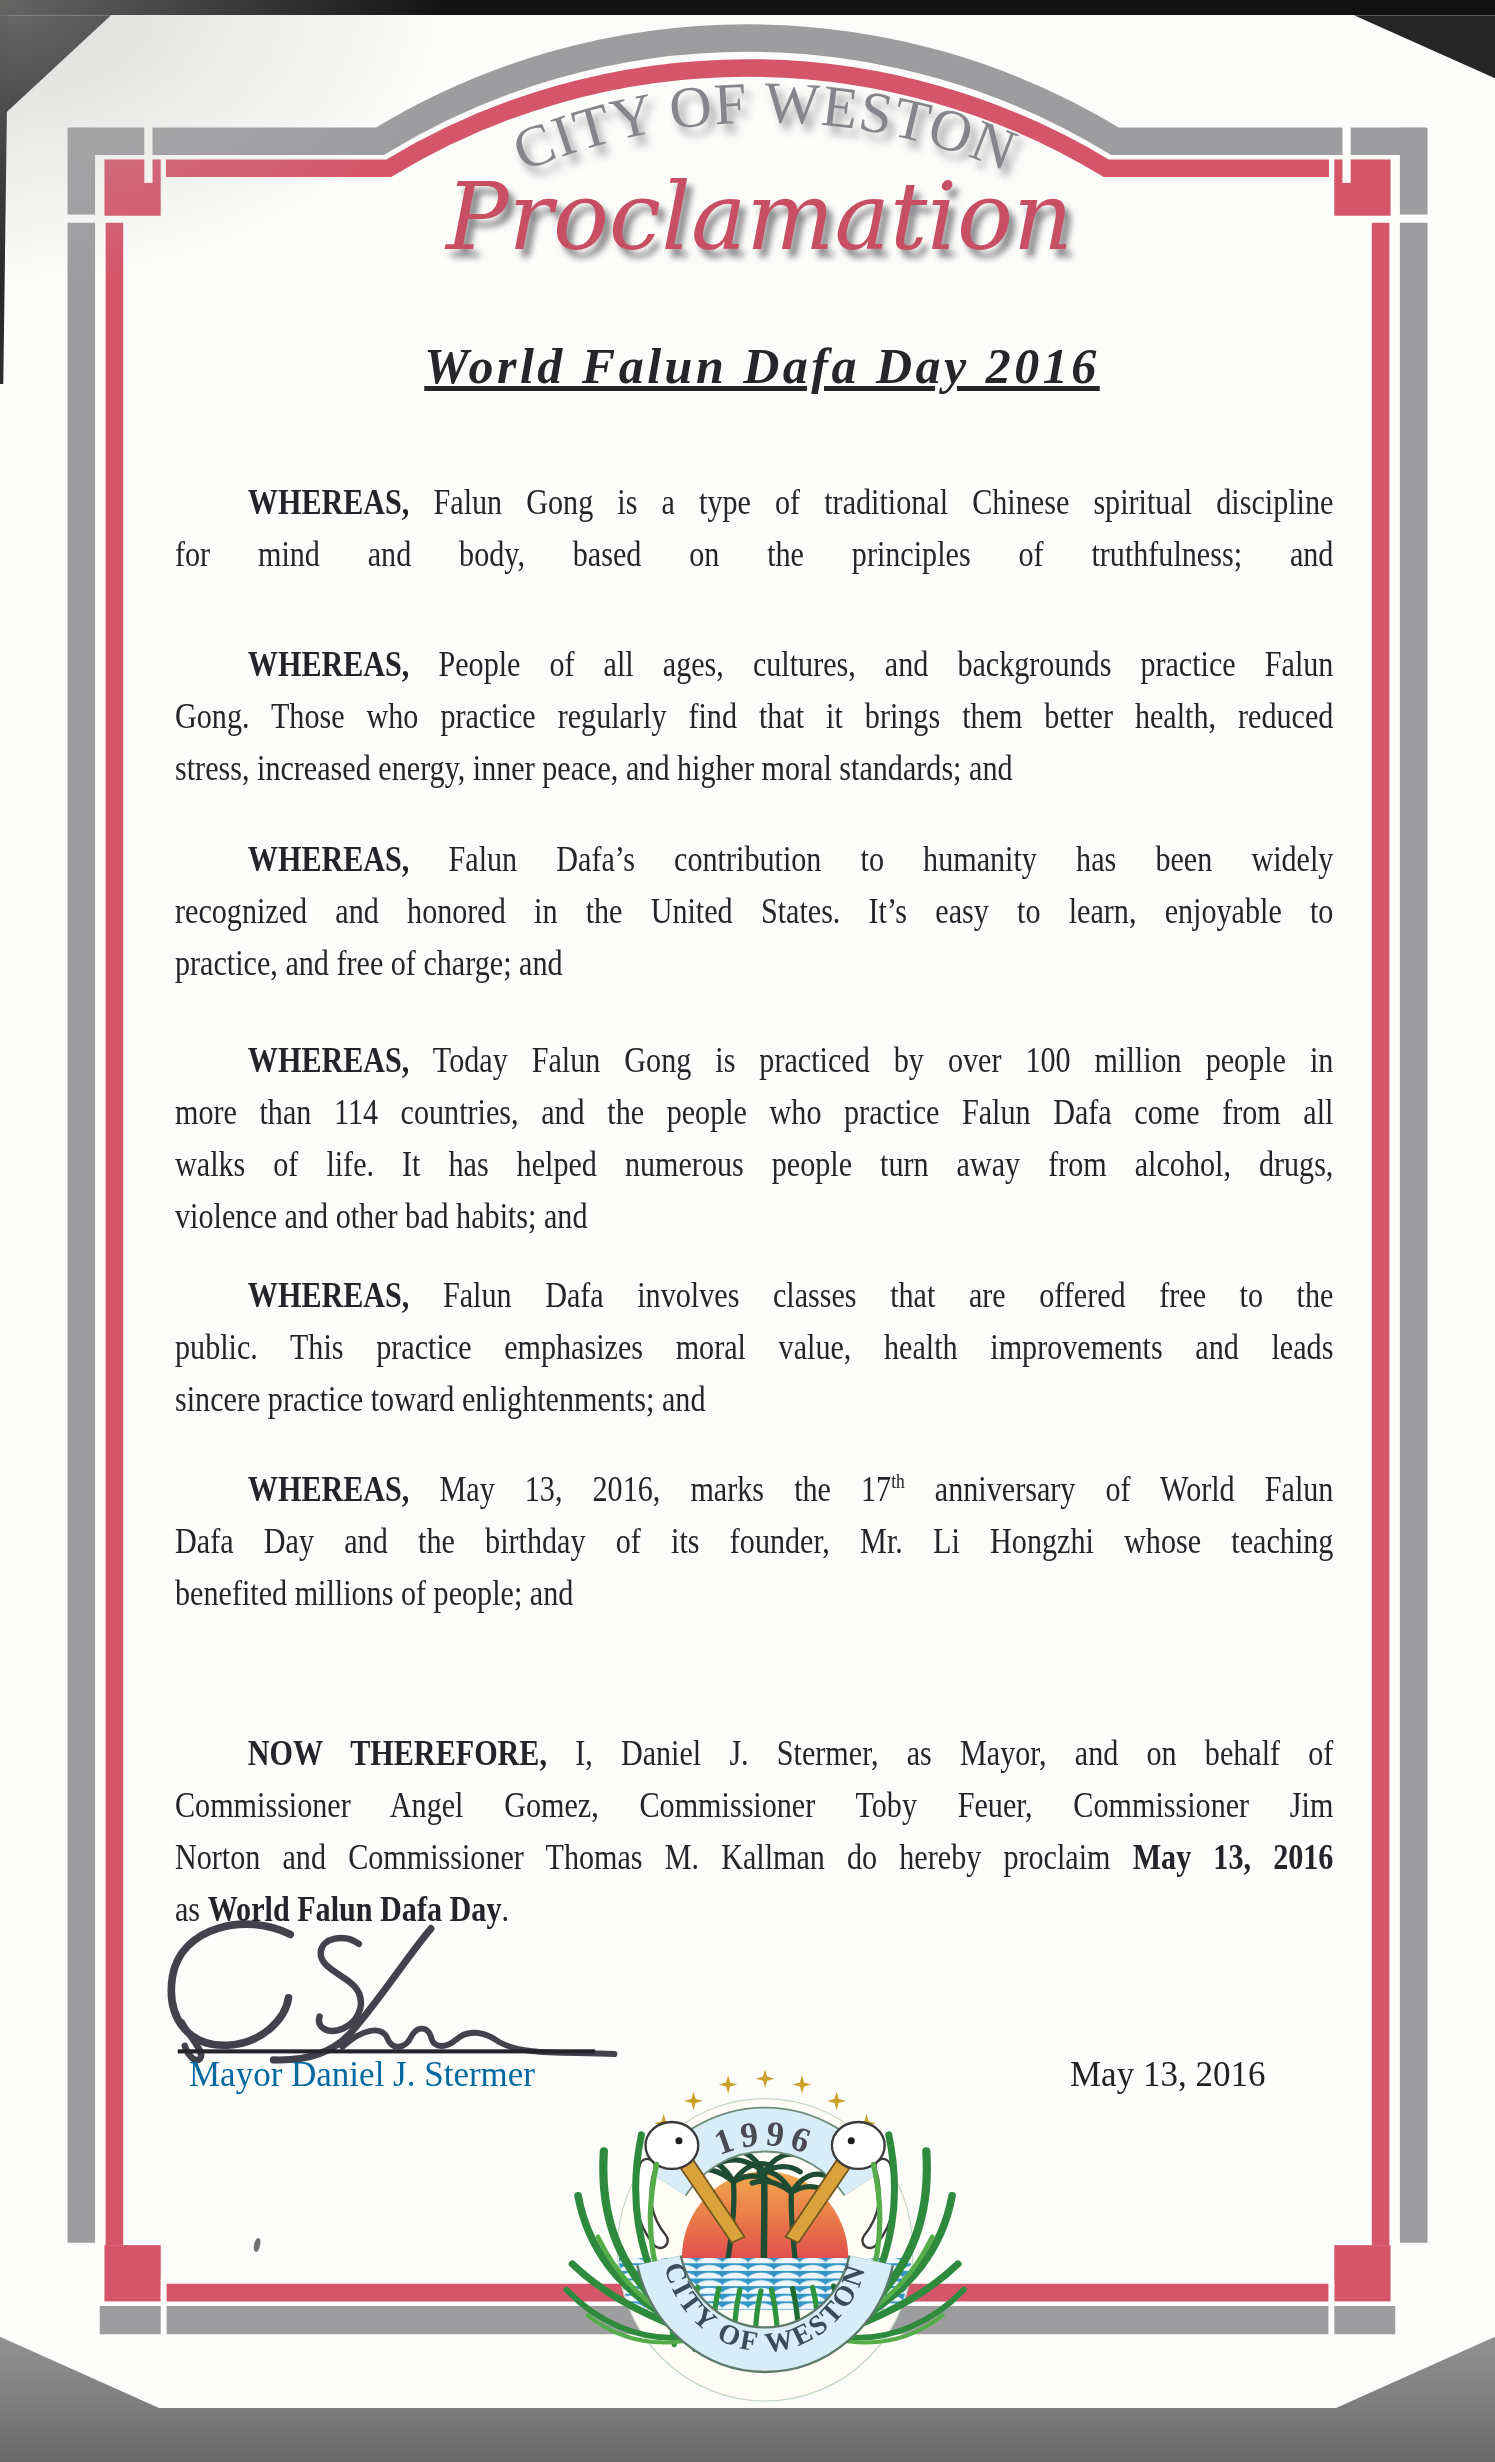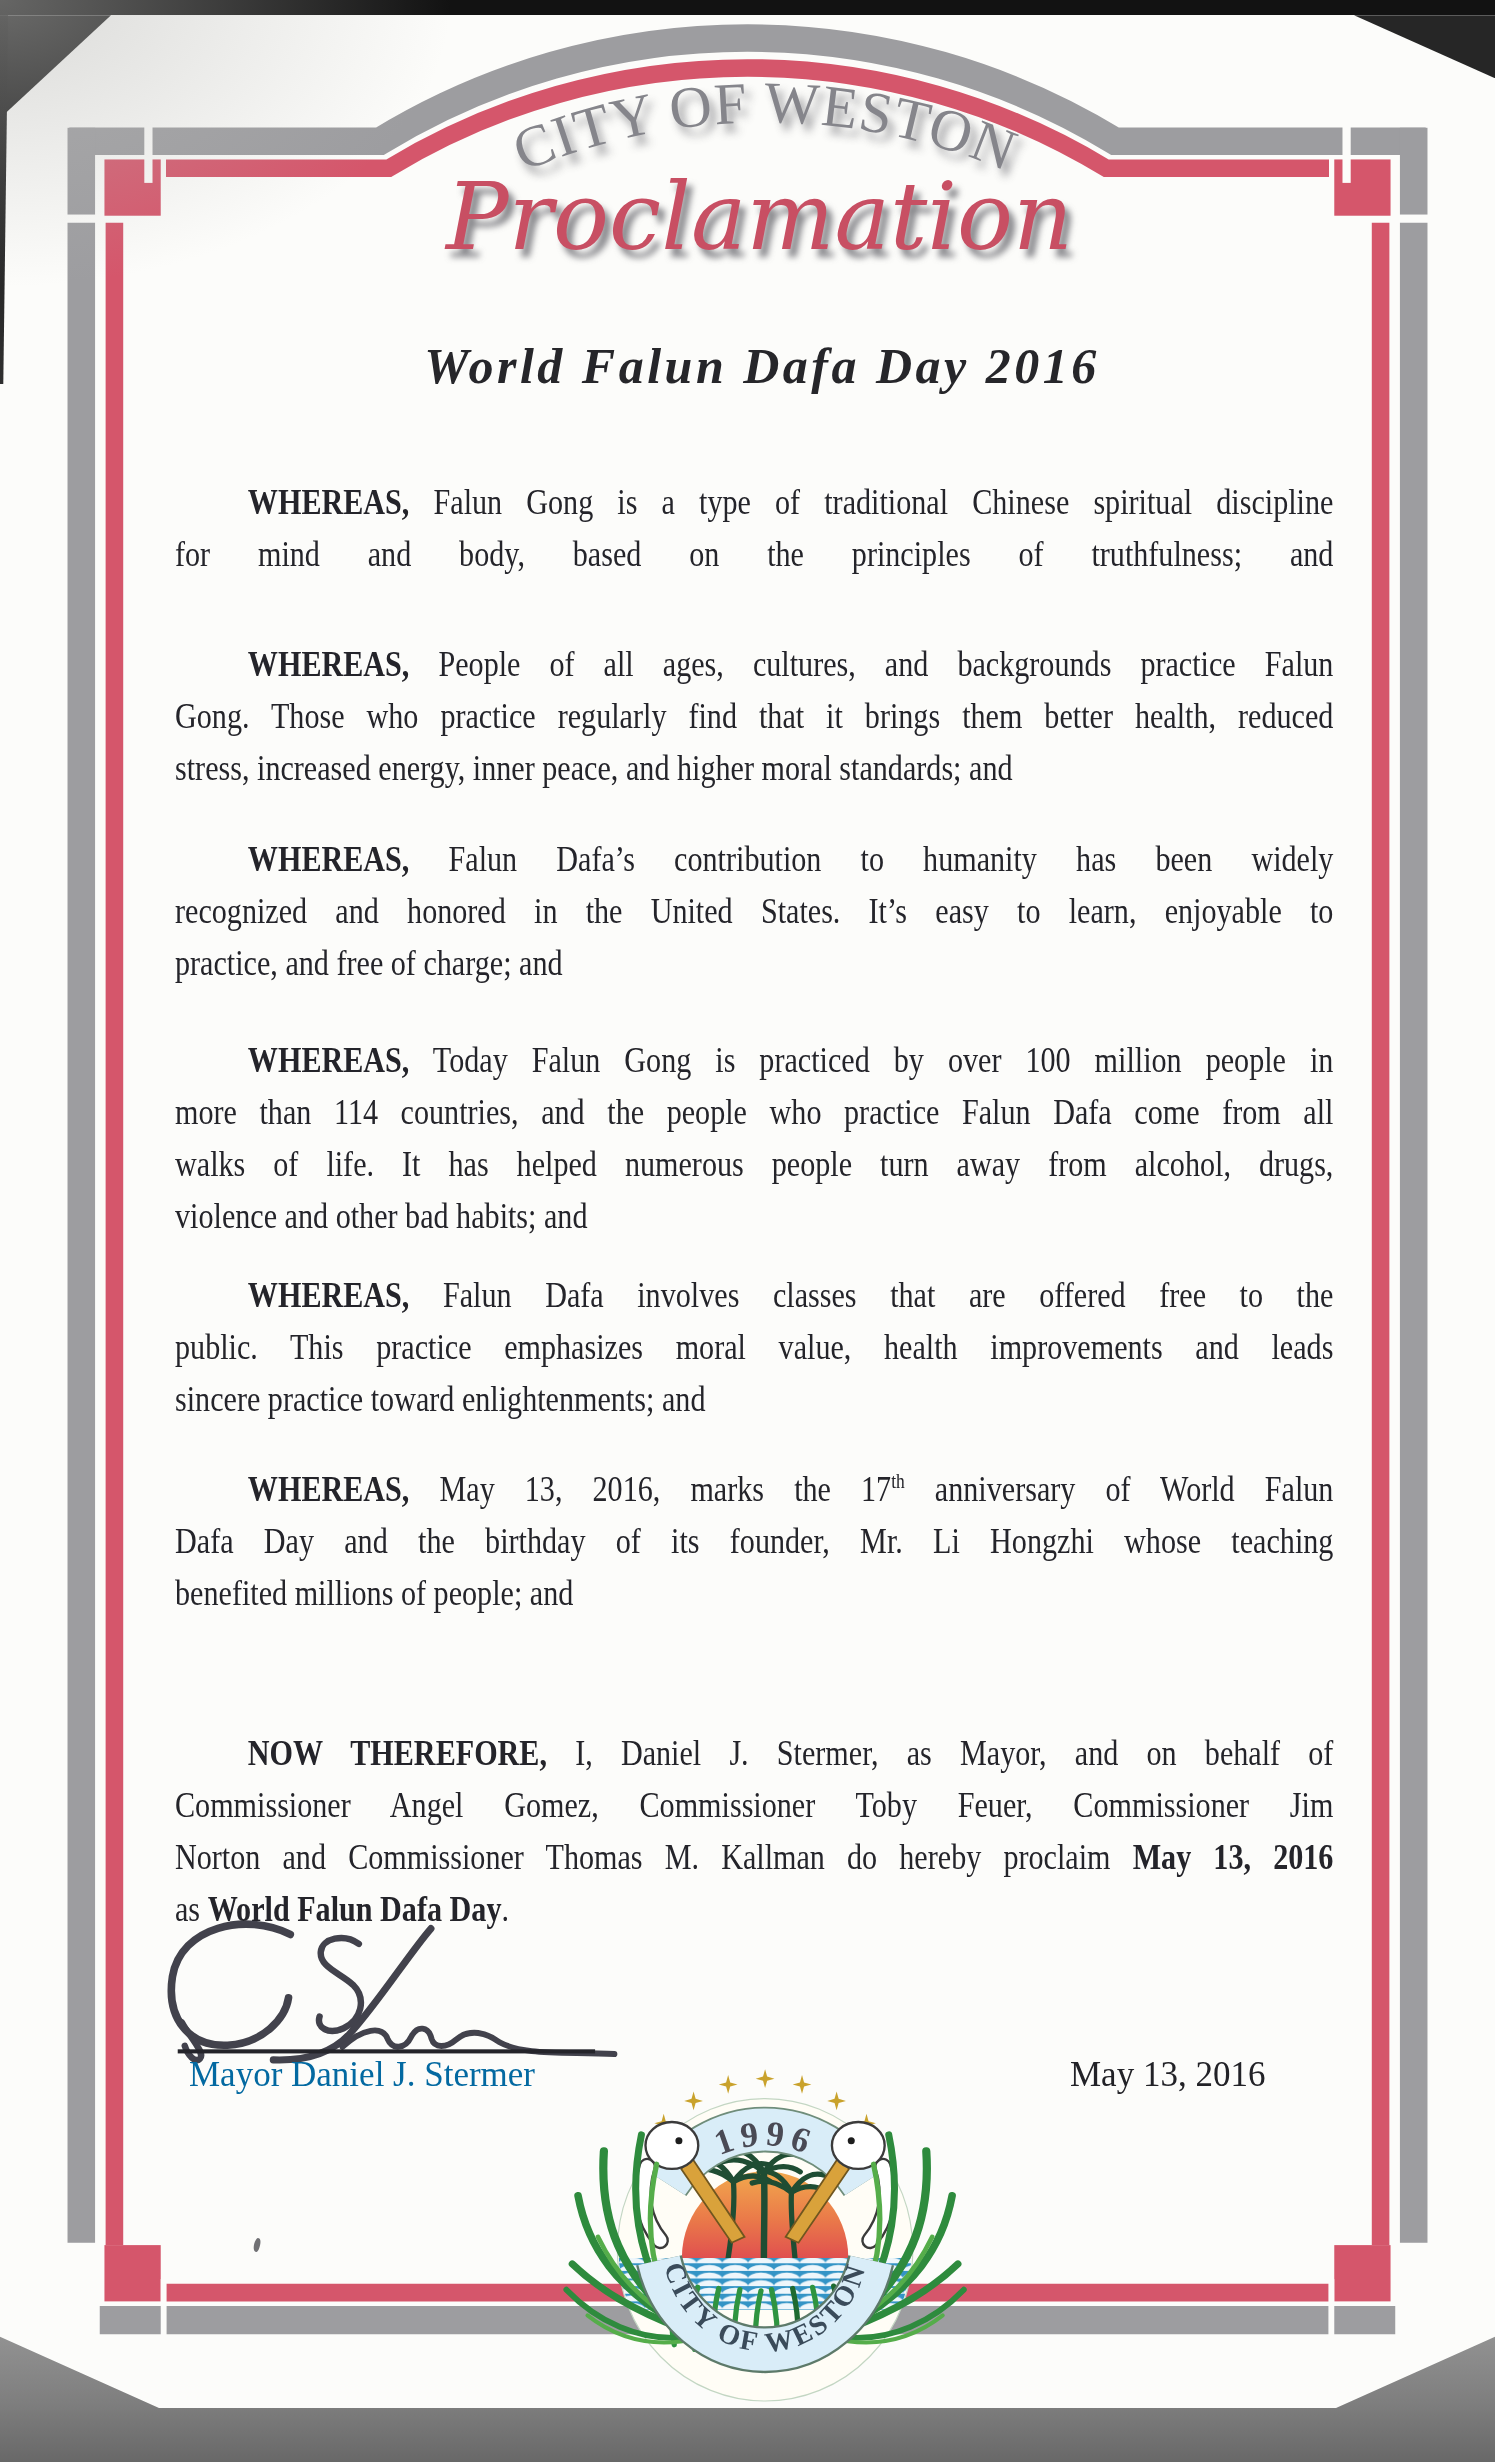--- a/index.html
+++ b/index.html
@@ -23,21 +23,21 @@
   .bottom-bed{position:absolute;left:0;top:2332px;width:1495px;height:130px;
             background:linear-gradient(180deg,#3c3c3c 0 3.5px,#929292 3.5px,#7e7e7e 55%,#686868);
             clip-path:polygon(0 4.7px,159px 76px,1336px 76px,1495px 4.7px,1495px 130px,0 130px);}
   .ink-speck{position:absolute;left:254px;top:2238px;width:5.9px;height:14px;background:#4e4e52;
             border-radius:60% 60% 50% 70%;transform:rotate(14deg);opacity:.8;}
   
   .proclamation{position:absolute;left:23.5px;top:171px;width:1472px;text-align:center;
             font:italic 93px/1 "DejaVu Serif",serif;color:var(--script-red,#c84f63);
             text-shadow:5.9px 8.2px 5.9px rgba(95,95,102,.75);}
   .title{position:absolute;left:29px;top:341px;width:1466px;text-align:center;
-            font:italic 700 50px/1 "Liberation Serif",serif;letter-spacing:3.5px;color:#26262a;}
+            font:italic 700 50px/1 "Liberation Serif",serif;letter-spacing:3.5px;color:#26262a;text-decoration:underline;}
   
   .para{position:absolute;left:175px;width:1384px;transform:scaleX(.837);transform-origin:0 0;
             font-size:36px;line-height:52px;color:var(--ink,#24242a);}
   .pline{text-align:justify;text-align-last:justify;}
   .pline.last{text-align-last:auto;}
   .pline.first{text-indent:87px;}
   .para .b{font-weight:bold;}
   .para sup{font-size:58%;vertical-align:super;line-height:0;}
   .mayor{position:absolute;left:189px;top:2055px;font-size:35px;color:#0369a1;}
   .date{position:absolute;left:1070px;top:2055px;font-size:35px;color:#222227;}

